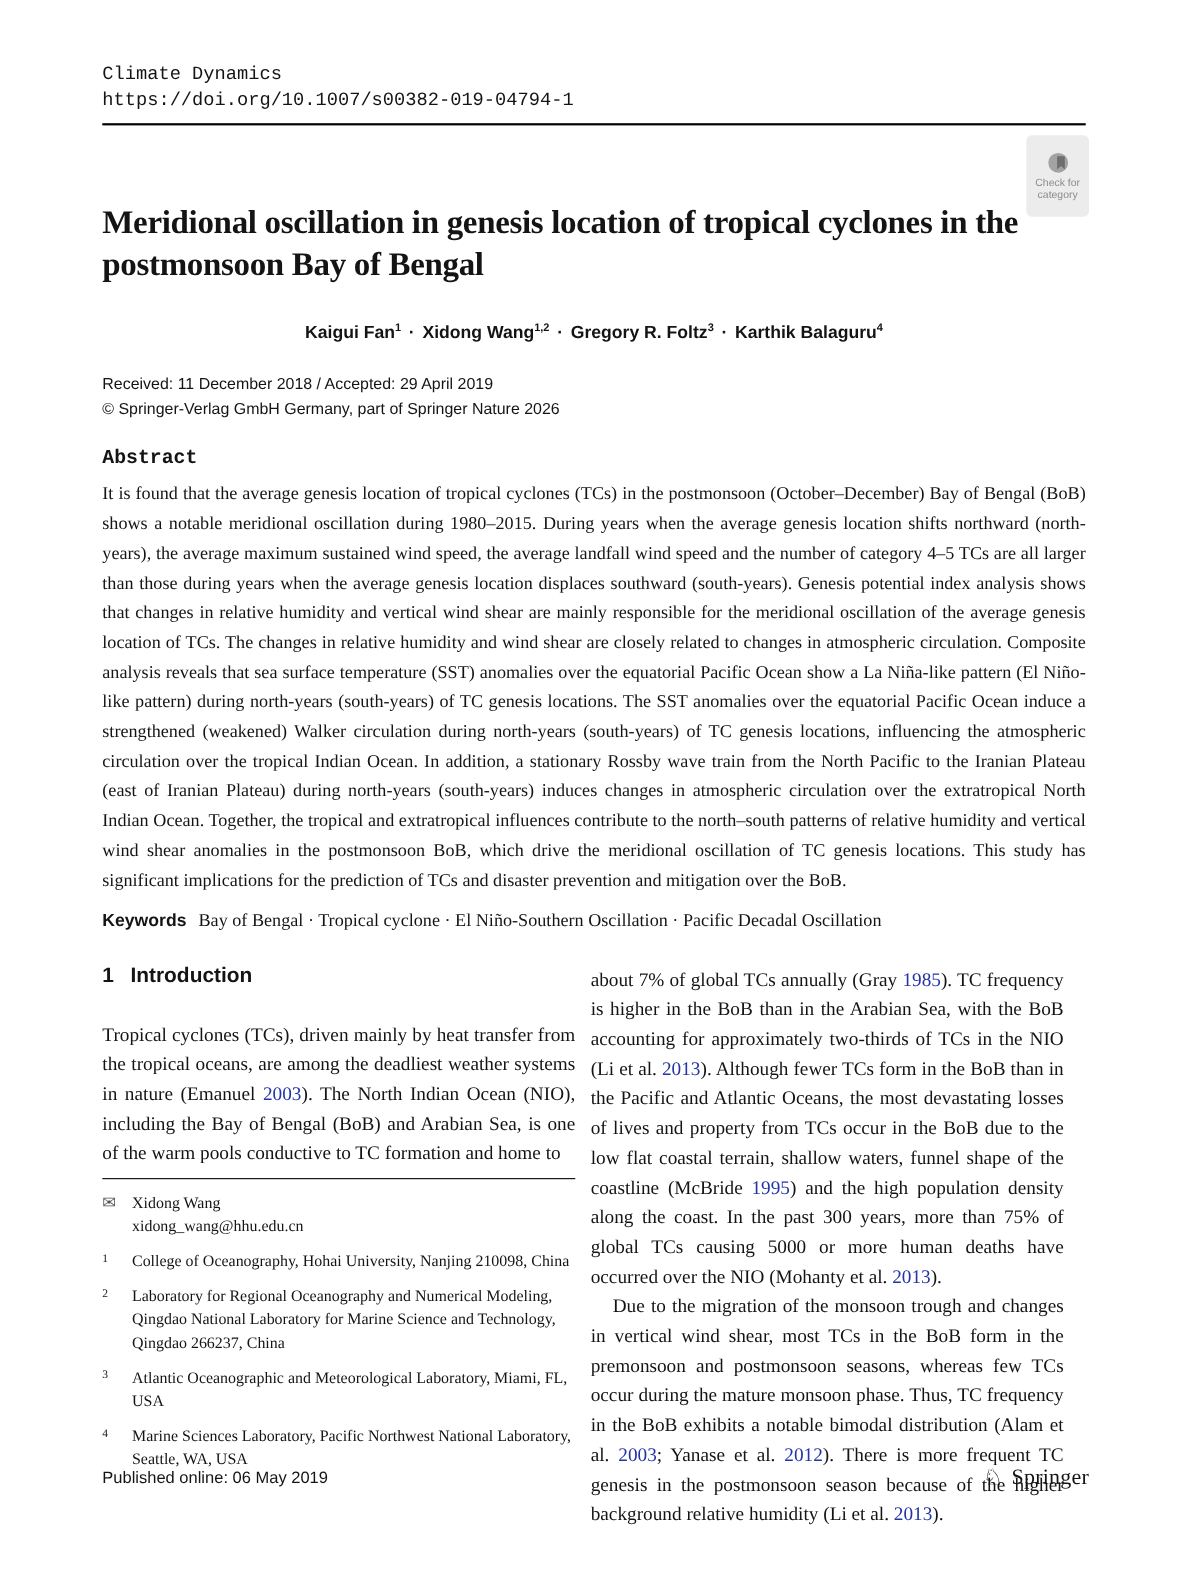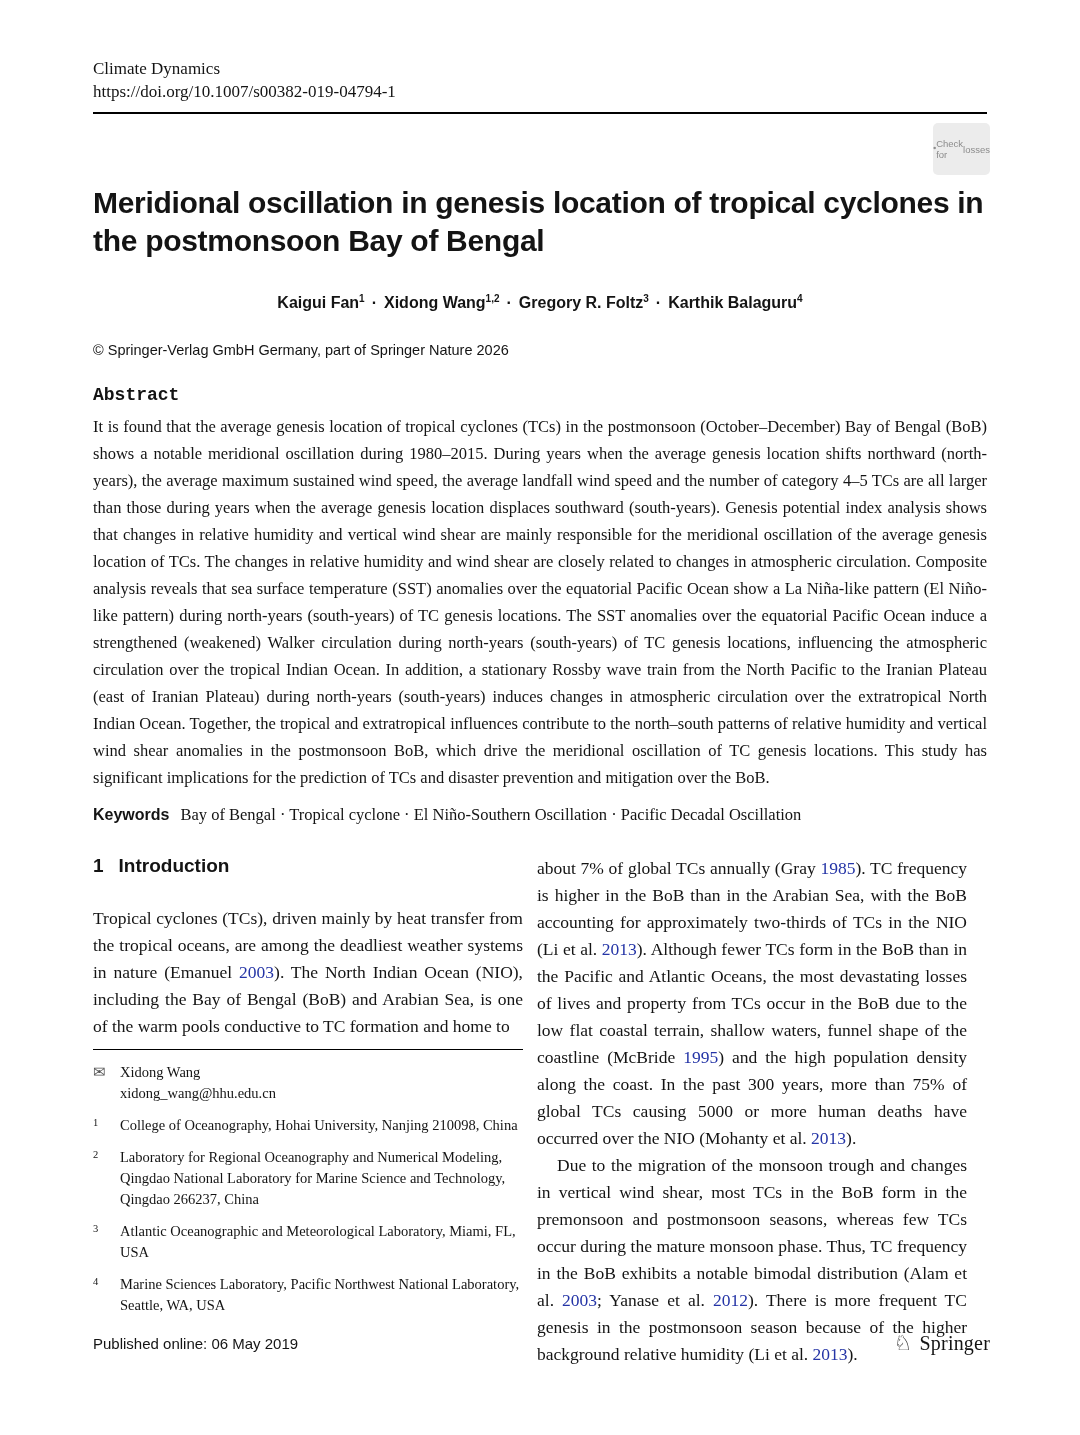--- a/index.html
+++ b/index.html
@@ -1,31 +1,31 @@
 <!DOCTYPE html>
 <html lang="en"><head>
 <meta charset="utf-8">
 <style>
   html,body{margin:0;padding:0;background:#fff;}
   body{width:1080px;height:1435px;position:relative;font-family:"Liberation Serif",serif;color:#141414;}
   .page{position:absolute;inset:0;padding:57px 93px 0 93px;box-sizing:border-box;}
 
   
-  .journal-name,.journal-doi{font-family:Liberation Serif, serif;font-size:17px;line-height:23px;}
+  .journal-name,.journal-doi{font-family:Liberation Mono, monospace;font-size:17px;line-height:23px;}
   .header-rule{border:none;border-top:2px solid #000;margin:9px 0 0 0;}
 
   
-  .update-badge{position:absolute;top:123px;right:90px;width:57px;height:52px;background:#ececec;
-    border-radius:5px;display:flex;flex-direction:row;align-items:center;justify-content:center;
+  .update-badge{position:absolute;top:123px;right:90px;width:57px;height:74px;background:#ececec;
+    border-radius:5px;display:flex;flex-direction:column;align-items:center;justify-content:center;
     cursor:pointer;}
   .update-badge svg{display:block;margin-bottom:2px;}
   .badge-text{font-family:"Liberation Sans",sans-serif;font-size:9.5px;line-height:11px;color:#8c8c8c;}
 
   
-  .title{font-family:Liberation Sans, sans-serif;font-weight:700;font-size:30px;line-height:38px;
+  .title{font-family:Liberation Serif, serif;font-weight:700;font-size:30px;line-height:38px;
     letter-spacing:-0.3px;margin:70px 0 0 0;}
   .authors{margin-top:33px;font-family:"Liberation Sans",sans-serif;font-weight:700;font-size:16px;text-align:center;}
   .authors sup{font-size:10px;}
   .author-sep{margin:0 7px;}
   .dates{margin-top:27px;font-family:"Liberation Sans",sans-serif;font-size:14.5px;line-height:22px;}
 
   
   .abstract-heading{margin:24px 0 0 0;font-family:Liberation Mono, monospace;font-weight:700;font-size:18px;}
   .abstract-text{margin:8px 0 0 0;font-size:16.5px;line-height:27px;text-align:justify;}
   .keywords{margin-top:14px;font-size:16.5px;}
@@ -65,28 +65,29 @@
     <a class="journal-doi">https://doi.org/10.1007/s00382-019-04794-1</a>
     <hr class="header-rule">
   </div>
 
   <div class="update-badge">
     <svg width="22" height="22" viewBox="0 0 22 22">
       <circle cx="11" cy="11" r="9" fill="#a3a3a3"></circle>
       <path d="M10 5 h7 v12 l-3.5 -3 l-3.5 3 z" fill="#6e6e6e"></path>
     </svg>
     <div class="badge-text">Check for</div>
-    <div class="badge-text">losses</div>
+    <div class="badge-text">category</div>
   </div>
 
   <h1 class="title">Meridional oscillation in genesis location of tropical cyclones in the postmonsoon Bay of Bengal</h1>
 
   <div class="authors"><span><span>Kaigui Fan</span><sup>1</sup></span><span class="author-sep">·</span><span><span>Xidong Wang</span><sup>1,2</sup></span><span class="author-sep">·</span><span><span>Gregory R. Foltz</span><sup>3</sup></span><span class="author-sep">·</span><span><span>Karthik Balaguru</span><sup>4</sup></span></div>
 
   <div class="dates">
+    <div>Received: 11 December 2018 / Accepted: 29 April 2019</div>
     <div>© Springer-Verlag GmbH Germany, part of Springer Nature 2026</div>
   </div>
 
   <h2 class="abstract-heading">Abstract</h2>
   <p class="abstract-text">It is found that the average genesis location of tropical cyclones (TCs) in the postmonsoon (October–December) Bay of Bengal (BoB) shows a notable meridional oscillation during 1980–2015. During years when the average genesis location shifts northward (north-years), the average maximum sustained wind speed, the average landfall wind speed and the number of category 4–5 TCs are all larger than those during years when the average genesis location displaces southward (south-years). Genesis potential index analysis shows that changes in relative humidity and vertical wind shear are mainly responsible for the meridional oscillation of the average genesis location of TCs. The changes in relative humidity and wind shear are closely related to changes in atmospheric circulation. Composite analysis reveals that sea surface temperature (SST) anomalies over the equatorial Pacific Ocean show a La Niña-like pattern (El Niño-like pattern) during north-years (south-years) of TC genesis locations. The SST anomalies over the equatorial Pacific Ocean induce a strengthened (weakened) Walker circulation during north-years (south-years) of TC genesis locations, influencing the atmospheric circulation over the tropical Indian Ocean. In addition, a stationary Rossby wave train from the North Pacific to the Iranian Plateau (east of Iranian Plateau) during north-years (south-years) induces changes in atmospheric circulation over the extratropical North Indian Ocean. Together, the tropical and extratropical influences contribute to the north–south patterns of relative humidity and vertical wind shear anomalies in the postmonsoon BoB, which drive the meridional oscillation of TC genesis locations. This study has significant implications for the prediction of TCs and disaster prevention and mitigation over the BoB.</p>
 
   <div class="keywords"><span class="kw-label">Keywords</span><span>Bay of Bengal · Tropical cyclone · El Niño-Southern Oscillation · Pacific Decadal Oscillation</span></div>
 
   <div class="columns">
 

